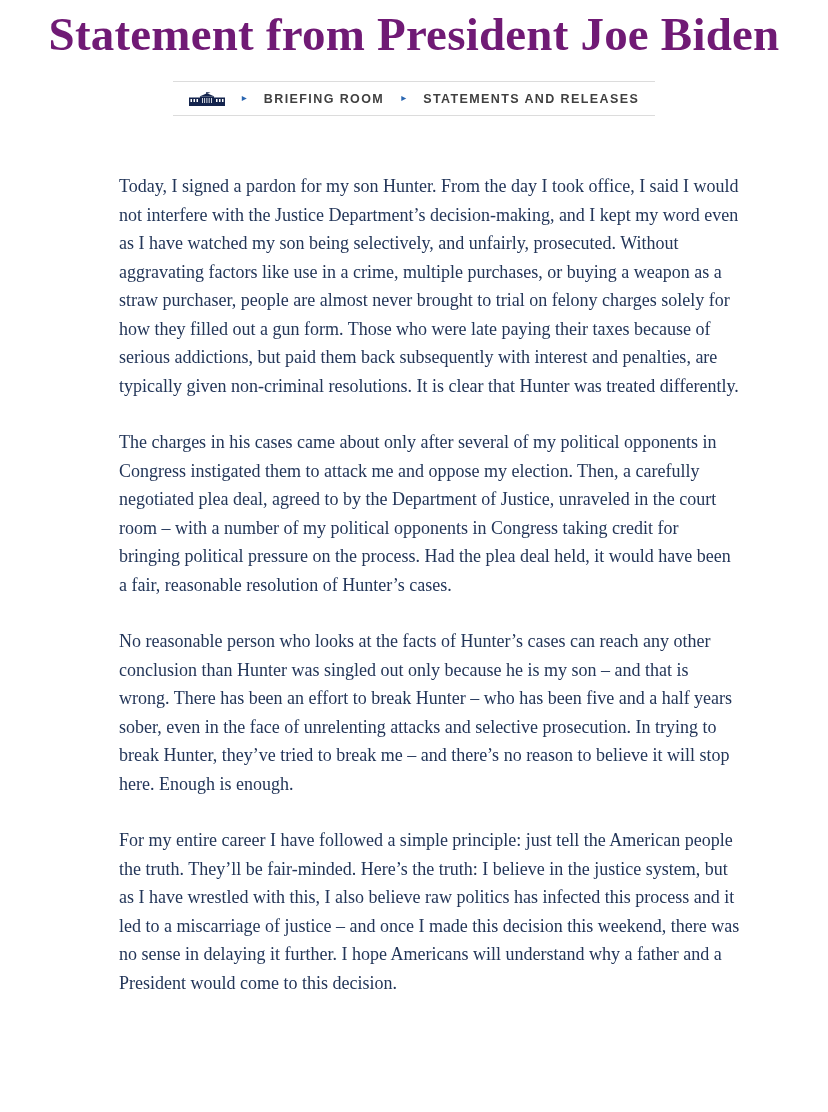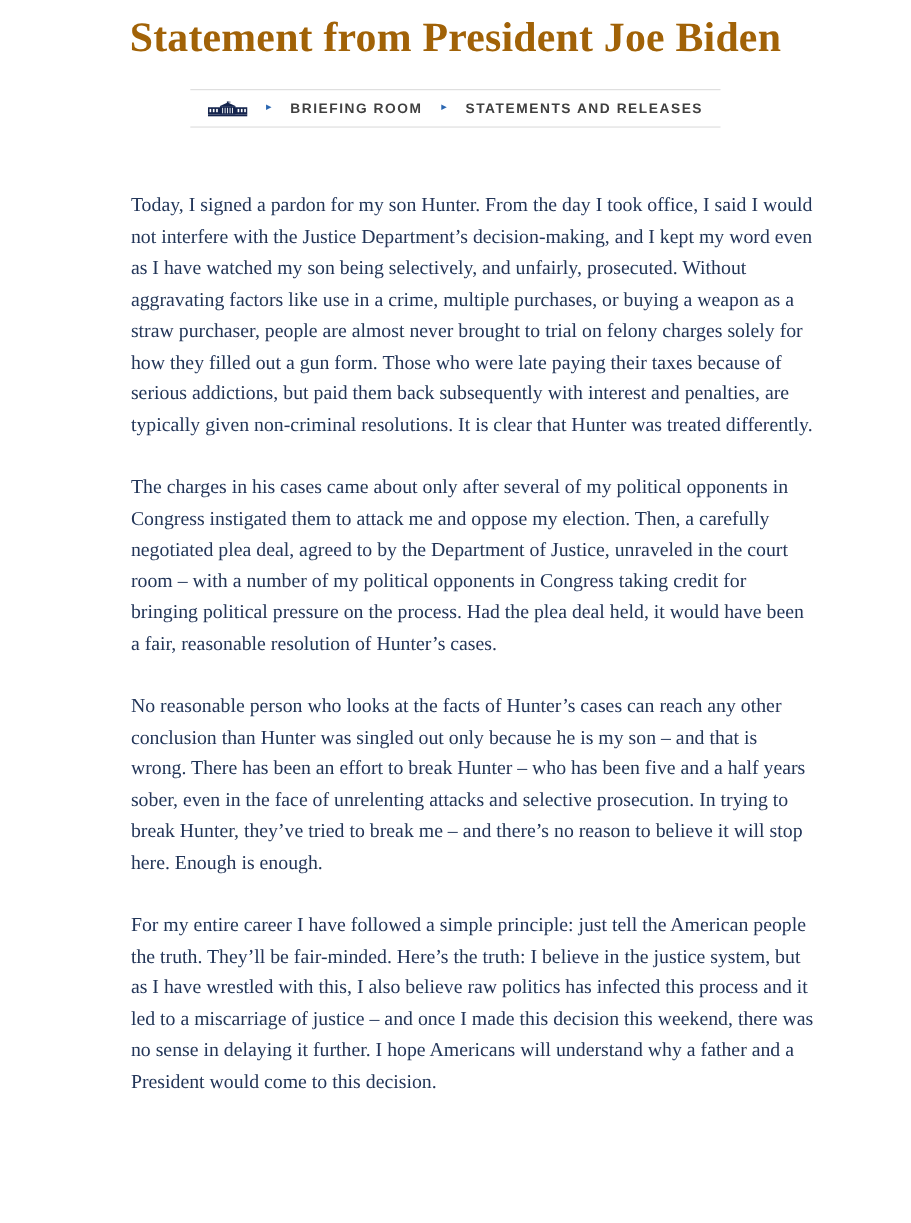--- a/index.html
+++ b/index.html
@@ -12,24 +12,24 @@
     height: 1112px;
     overflow: hidden;
     font-family: "Liberation Serif", serif;
   }
   .page-title {
     margin: 4px auto 0 auto;
     padding-top: 4px;
     text-align: center;
     font-family: "Liberation Serif", serif;
     font-weight: bold;
-    font-size: 38px;
+    font-size: 47px;
     line-height: 52px;
     letter-spacing: 0.2px;
-    color: #a16207;
+    color: #701a75;
     white-space: nowrap;
   }
   .breadcrumb-wrap {
     width: 482px;
     margin: 21px auto 0 auto;
     border-top: 1px solid #dcdcdc;
     border-bottom: 1px solid #dcdcdc;
     padding: 10px 0 9px 0;
     display: flex;
     align-items: center;

